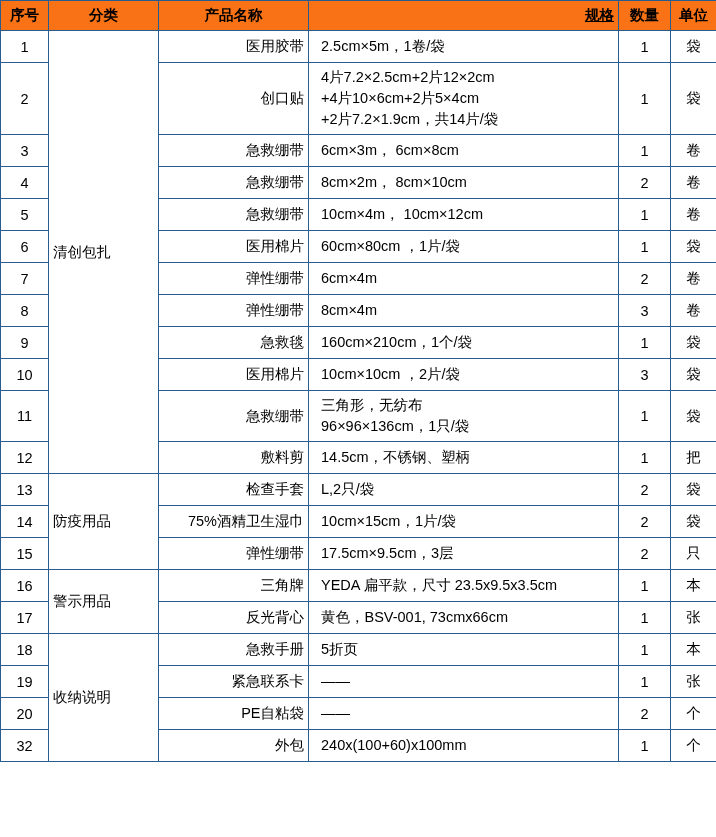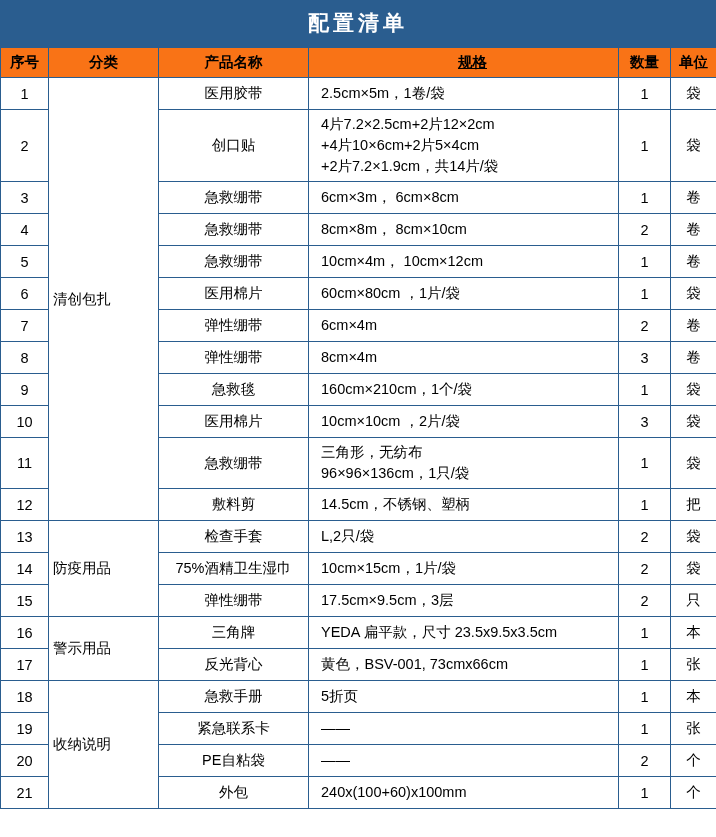--- a/index.html
+++ b/index.html
@@ -39,34 +39,34 @@
     box-sizing: border-box;
   }
   thead th {
     font-weight: bold;
     text-align: center;
     height: 30px;
     background: #f97316;
     margin-left: 20px;
   }
   thead th.spec-h {
-    text-align: center;
+    text-align: right;
     padding-left: 22px;
     text-decoration: underline;
   }
   td.idx {
     text-align: center;
     width: 48px;
   }
   td.cat {
     text-align: left;
     width: 110px;
   }
   td.pname {
-    text-align: center;
+    text-align: right;
     width: 150px;
   }
   td.spec {
     text-align: left;
     padding-left: 7px;
     width: 310px;
     line-height: 1.45;
   }
   td.qty {
     text-align: center;
@@ -82,21 +82,20 @@
   .nowrap-lines div {
     white-space: nowrap;
     margin-left: 8px;
   }
 </style>
 </head>
 <body>
 
 <div class="sheet">
 
-  <div class="title-bar">配置清单</div>
 
   <table class="list">
     <colgroup>
       <col style="width:48px">
       <col style="width:110px">
       <col style="width:150px">
       <col style="width:310px">
       <col style="width:52px">
       <col style="width:46px">
     </colgroup>
@@ -138,21 +137,21 @@
           <td class="spec nowrap-lines">
             <div>6cm×3m， 6cm×8cm</div>
           </td>
           <td class="qty">1</td>
           <td class="unit">卷</td>
         </tr>
         <tr>
           <td class="idx">4</td>
           <td class="pname">急救绷带</td>
           <td class="spec nowrap-lines">
-            <div>8cm×8m， 8cm×10cm</div>
+            <div>8cm×2m， 8cm×10cm</div>
           </td>
           <td class="qty">2</td>
           <td class="unit">卷</td>
         </tr>
         <tr>
           <td class="idx">5</td>
           <td class="pname">急救绷带</td>
           <td class="spec nowrap-lines">
             <div>10cm×4m， 10cm×12cm</div>
           </td>
@@ -292,21 +291,21 @@
         <tr>
           <td class="idx">20</td>
           <td class="pname">PE自粘袋</td>
           <td class="spec nowrap-lines">
             <div>——</div>
           </td>
           <td class="qty">2</td>
           <td class="unit">个</td>
         </tr>
         <tr>
-          <td class="idx">21</td>
+          <td class="idx">32</td>
           <td class="pname">外包</td>
           <td class="spec nowrap-lines">
             <div>240x(100+60)x100mm</div>
           </td>
           <td class="qty">1</td>
           <td class="unit">个</td>
         </tr>
       </tbody>
   </table>
 

